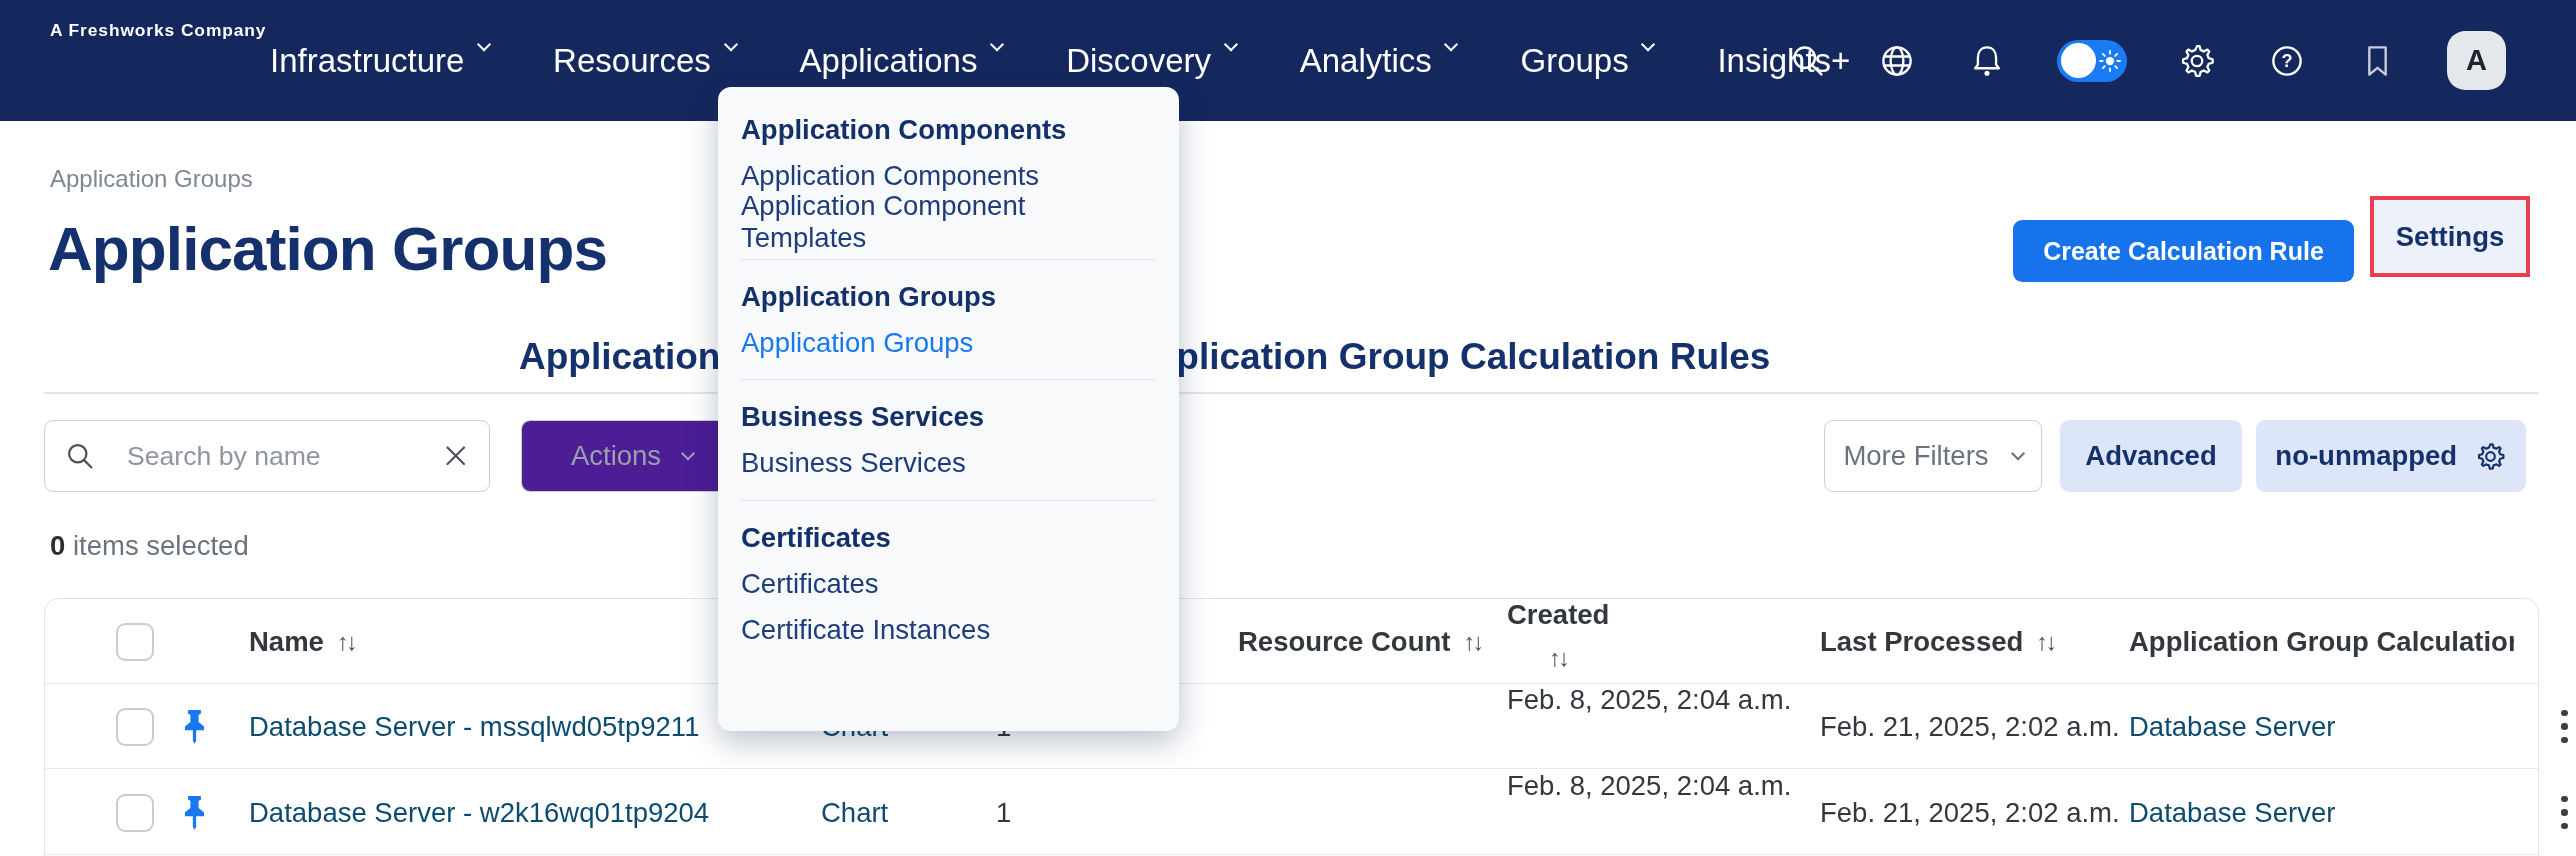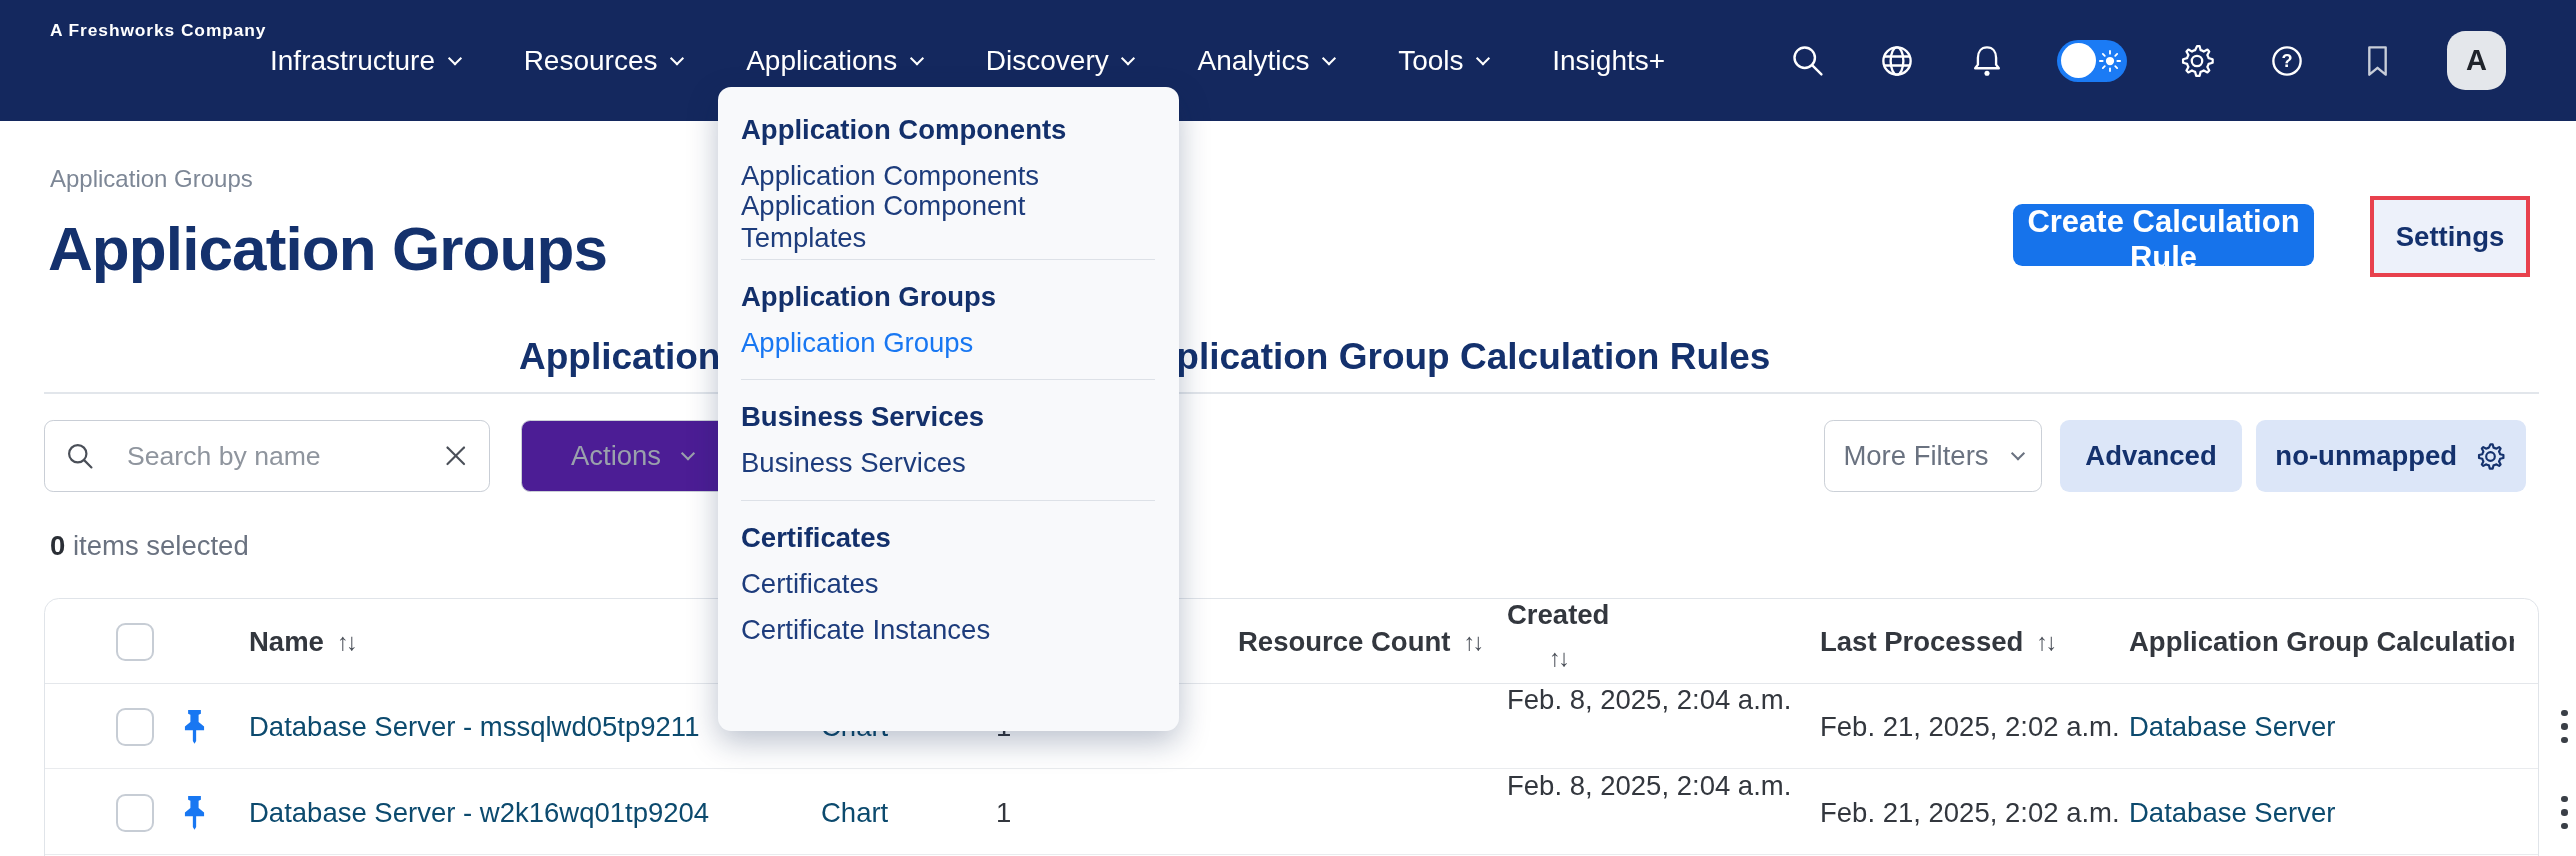--- a/index.html
+++ b/index.html
@@ -6,35 +6,35 @@
   html,body { width:2576px; height:856px; overflow:hidden; background:#fff;
               font-family:"Liberation Sans", sans-serif; }
 
   
   .navbar { position:absolute; left:0; top:0; width:2576px; height:121px; background:#14285E; z-index:10; }
   .brand { position:absolute; left:50px; top:16.5px; }
   .brand-line { font-size:46px; font-weight:700; letter-spacing:1.8px; color:#fff; line-height:50px; }
   .brand-accent { color:#F9A11B; }
   .brand-tagline { font-size:17.4px; font-weight:700; color:#fff; letter-spacing:0.9px; margin-top:3.7px; }
   .nav-items { position:absolute; left:270px; top:0; height:121px; display:flex; align-items:center; gap:64px; }
-  .nav-item { display:flex; align-items:center; gap:14.7px; color:#fff; font-size:28px; font-weight:500; cursor:pointer; }
+  .nav-item { display:flex; gap:14.7px; color:#fff; font-size:33px; font-weight:500; cursor:pointer; }
   .chev { width:10px; height:10px; border-right:2.8px solid currentColor; border-bottom:2.8px solid currentColor;
           transform:rotate(45deg) translate(-1.8px,-1.8px); display:inline-block; }
   .nav-right { position:absolute; right:70px; top:0; height:121px; display:flex; align-items:center; gap:50px; }
   .nav-icon { width:40px; height:40px; display:flex; align-items:center; justify-content:center; color:#fff; cursor:pointer; }
   .toggle { width:70px; height:42px; background:#1B7BF5; border-radius:22px; position:relative; cursor:pointer; }
   .toggle-knob { position:absolute; left:3.7px; top:3.7px; width:35px; height:35px; background:#fff; border-radius:50%; }
   .avatar { width:59px; height:59px; border-radius:18.3px; background:#E4E7EB; color:#20242B; font-size:29px; font-weight:700;
             display:flex; align-items:center; justify-content:center; cursor:pointer; }
 
   
   .breadcrumb { position:absolute; left:50px; top:165px; font-size:24px; color:#7D8796; }
   .page-title { position:absolute; left:48px; top:213px; font-size:62px; font-weight:700; color:#14316D; letter-spacing:-0.9px; }
-  .btn-create { position:absolute; left:2013px; top:204px; width:301px; height:62px; background:#1673EB; color:#fff;
-                border:none; border-radius:9.2px; font-size:31px; font-weight:700; cursor:pointer;
+  .btn-create { position:absolute; left:2013px; top:220px; width:341px; height:62px; background:#1673EB; color:#fff;
+                border:none; border-radius:9.2px; font-size:25px; font-weight:700; cursor:pointer;
                 font-family:"Liberation Sans", sans-serif; }
   .settings-annotation { position:absolute; left:2370px; top:196px; width:160px; height:81px; border:4.6px solid #E8414D; z-index:5; }
   .btn-settings { width:100%; height:100%; background:#EDF1FA; border:none; color:#14316D; font-size:27.5px; font-weight:700;
                   cursor:pointer; font-family:"Liberation Sans", sans-serif; }
 
   
   .tabs { position:absolute; left:44px; top:319px; width:2495px; height:75px; border-bottom:2.8px solid #E2E6EB; }
   .tab { position:absolute; bottom:-2.8px; height:75px; padding:0 31px; display:flex; align-items:center;
          font-size:37px; font-weight:700; color:#14316D; white-space:nowrap; cursor:pointer; }
   .tab.active { border-bottom:6.4px solid #14316D; }
@@ -109,21 +109,21 @@
       </div>
     <div class="nav-item">
         <span>Discovery</span>
         <span class="chev"></span>
       </div>
     <div class="nav-item">
         <span>Analytics</span>
         <span class="chev"></span>
       </div>
     <div class="nav-item">
-        <span>Tools</span>
+        <span>Groups</span>
         <span class="chev"></span>
       </div>
     <div class="nav-item">
         <span>Insights+</span>
       </div>
   </div>
   <div class="nav-right">
     <div class="nav-icon">
       <svg width="39" height="39" viewBox="0 0 42 42" fill="none">
           <circle cx="18" cy="18" r="11" stroke="#fff" stroke-width="2.6"></circle>

